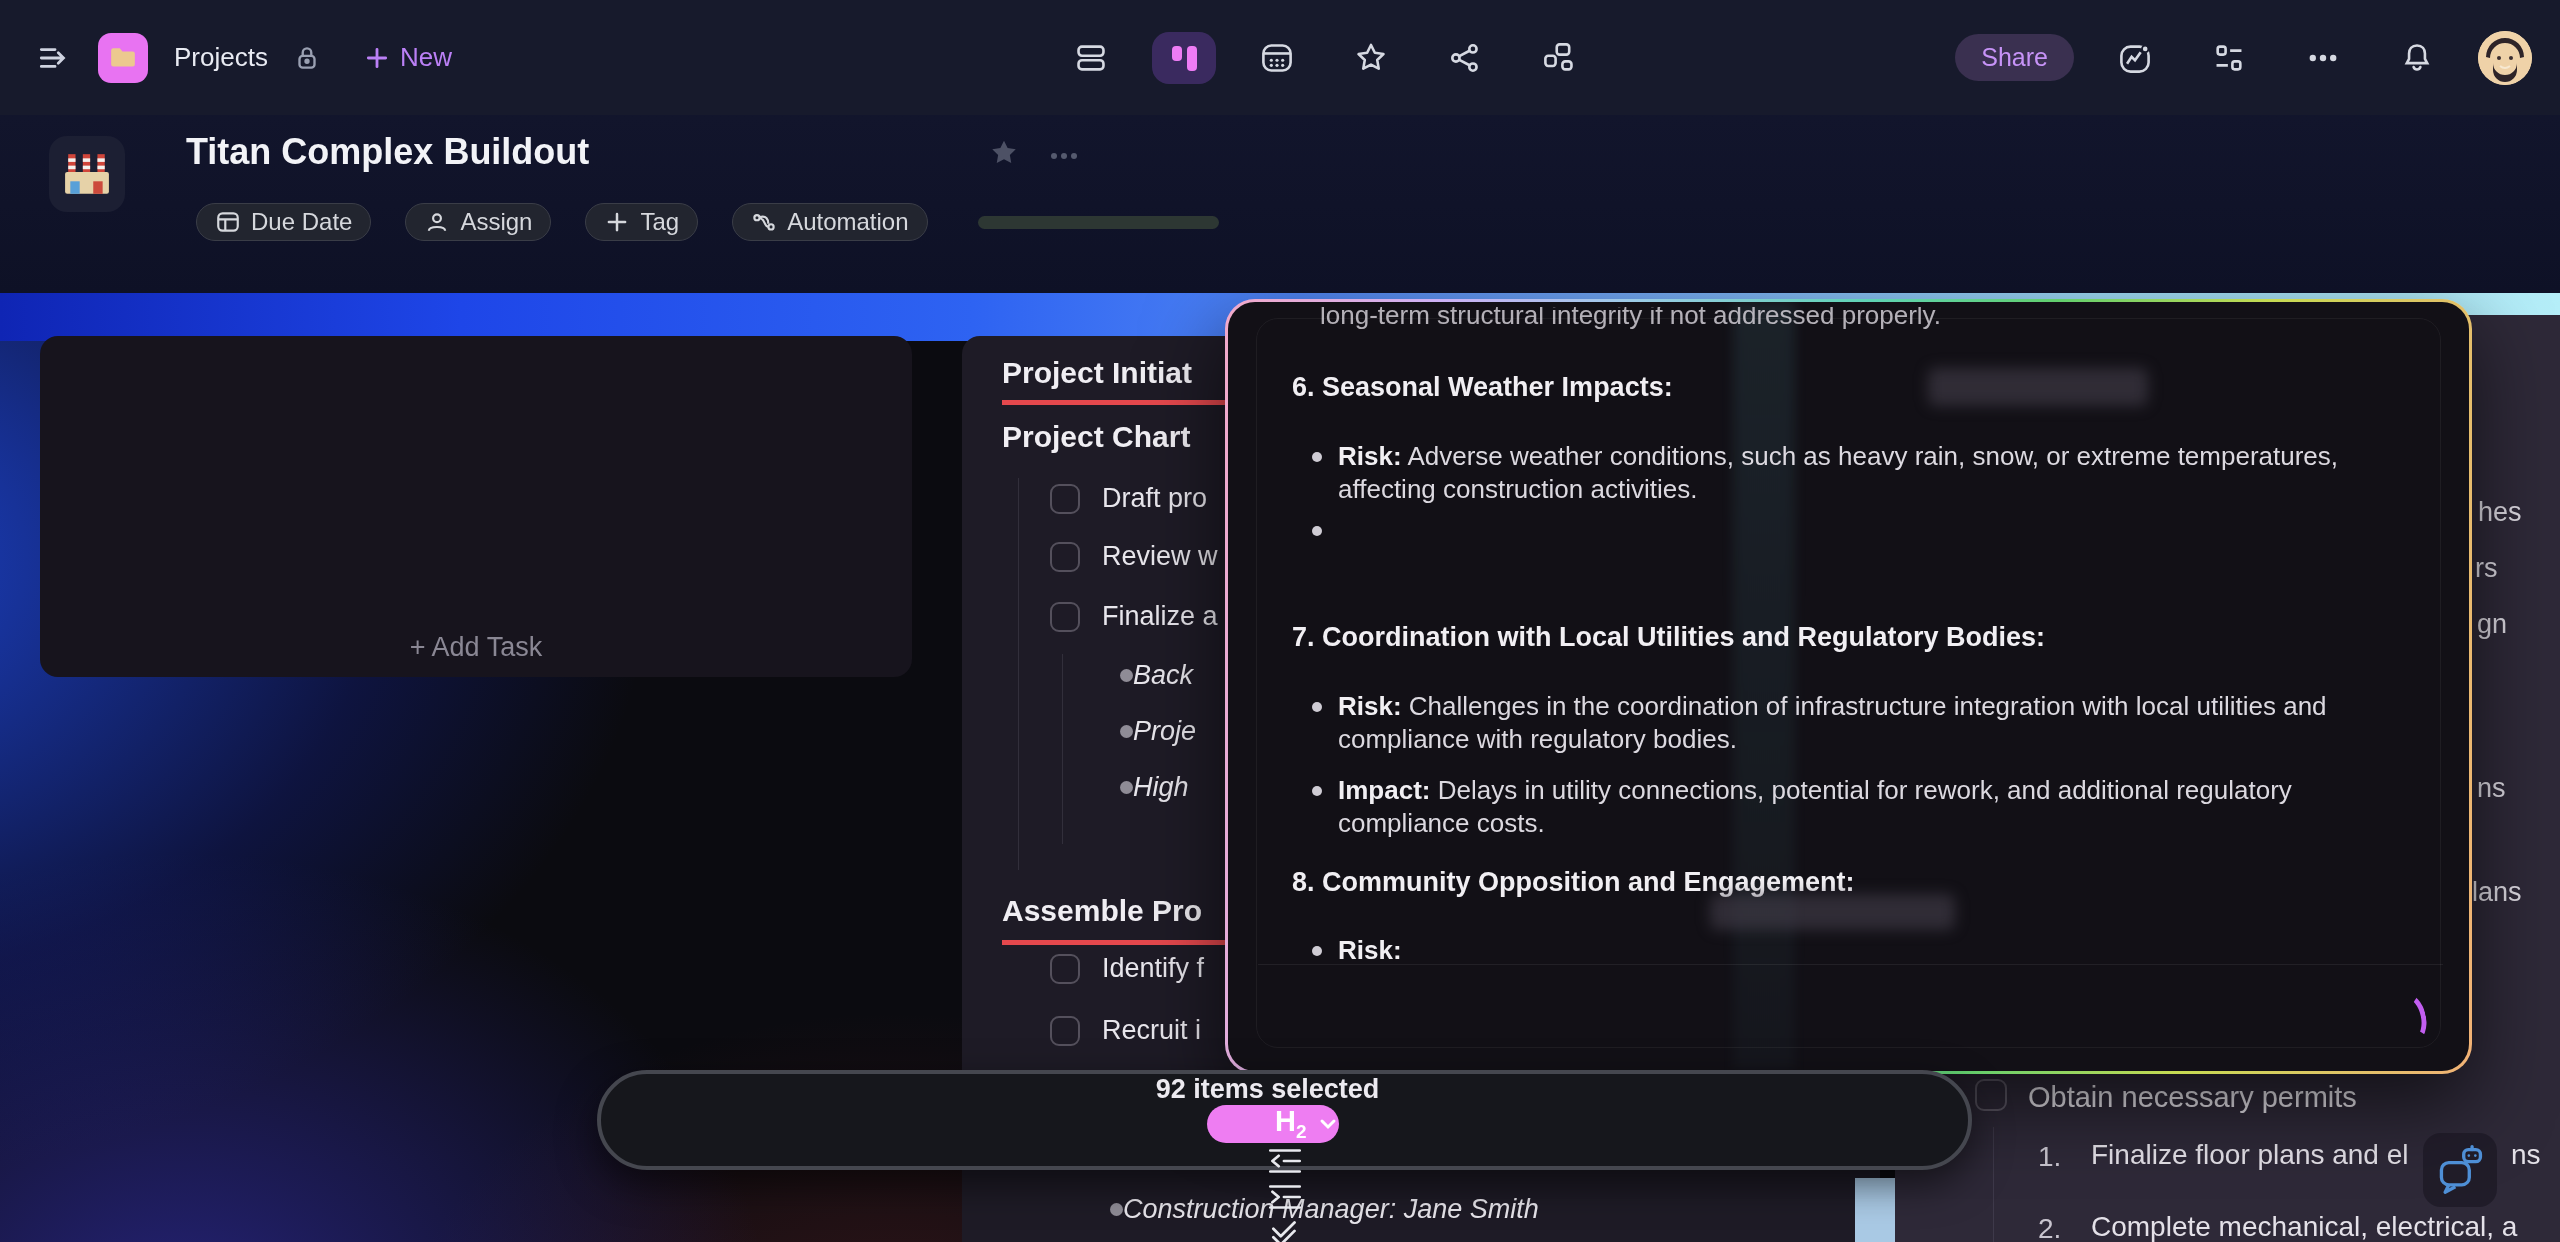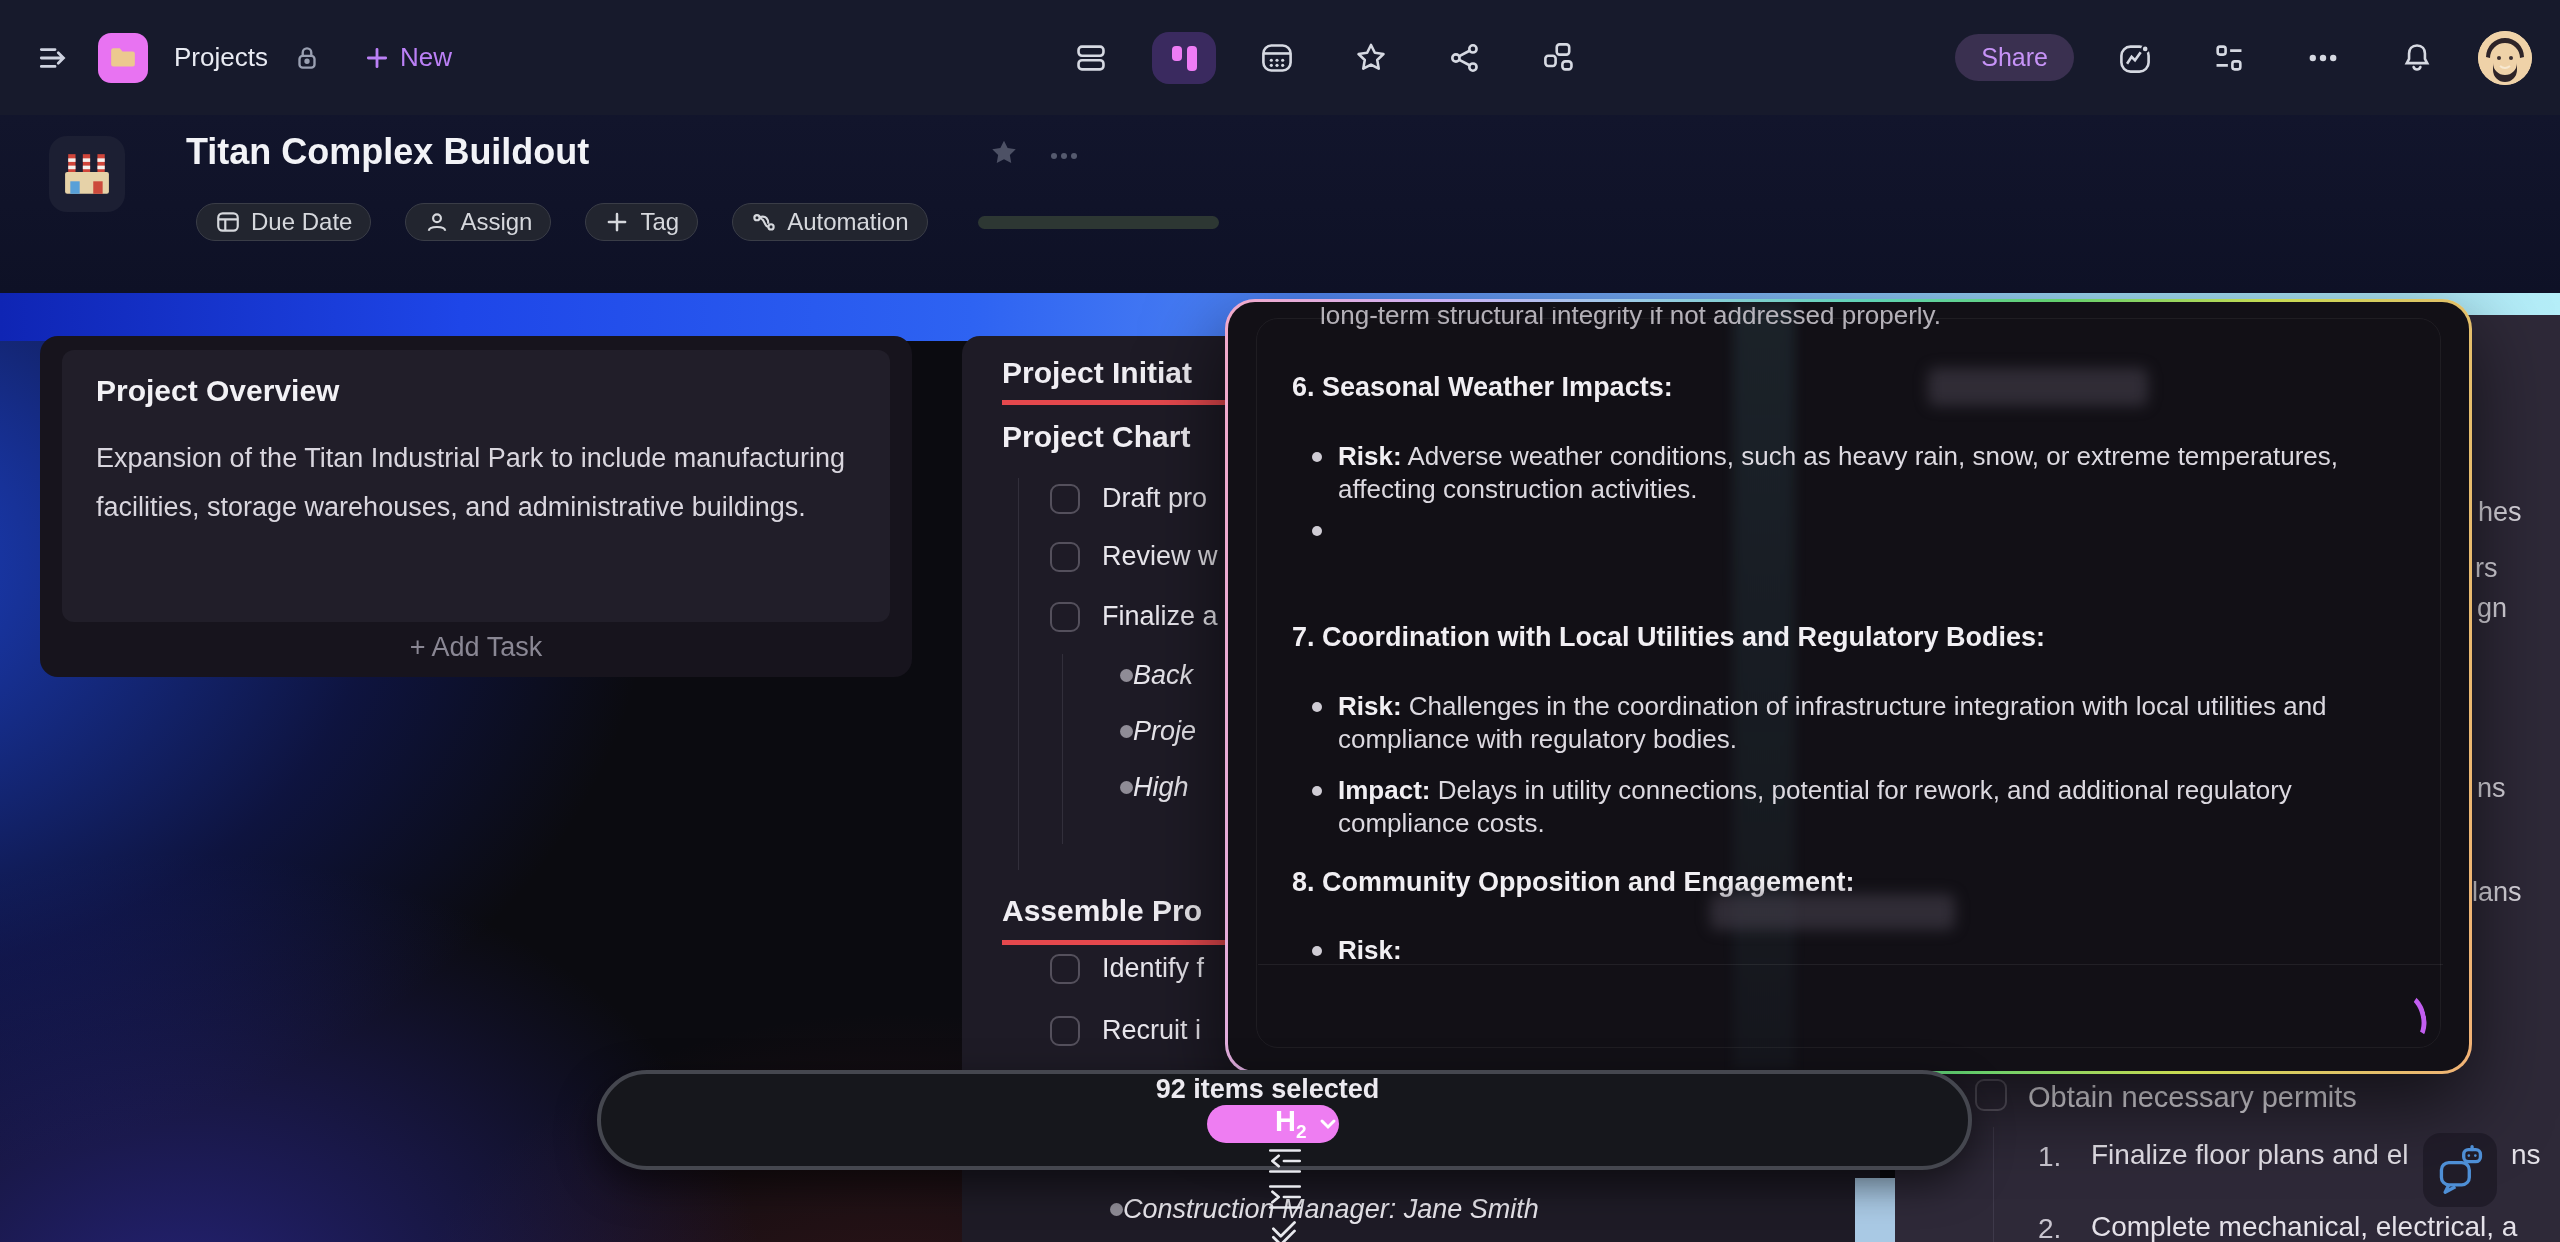--- a/index.html
+++ b/index.html
@@ -279,24 +279,20 @@
             <circle cx="18.5" cy="16.5" r="2.4"></circle>
             <path d="M8 8.5c5 0 4 8 8 8M8 7.5c6-2 8 2 8 6"></path>
           </svg>
         <span>Automation</span>
       </span>
       <span class="progress"></span>
     </div>
   </div>
 
   <div class="abs left-card">
-    <div class="abs lc-inner">
-      <div class="abs lc-title">Project Overview</div>
-      <div class="abs lc-body">Expansion of the Titan Industrial Park to include manufacturing facilities, storage warehouses, and administrative buildings.</div>
-    </div>
     <div class="abs add-task">+  Add Task</div>
   </div>
 
   <div class="abs mid-card">
     <div class="doc-h" style="left:40px;top:20px;">Project Initiat</div>
     <div class="red-under" style="left:40px;top:64px;width:225px;"></div>
     <div class="doc-h" style="left:40px;top:84px;">Project Chart</div>
 
     <div class="guide" style="left:56px;top:142px;height:392px;"></div>
     <div class="guide" style="left:100px;top:318px;height:190px;"></div>
@@ -341,21 +337,21 @@
 
     <div class="docbullet" style="left:148px;top:858px;text-align:center;">
       <span class="bdot"></span>
       <span class="todo-label">Construction Manager: Jane Smith</span>
     </div>
   </div>
 
   <div class="abs right-card">
     <span class="frag" style="left:583px;top:182px;">hes</span>
     <span class="frag" style="left:580px;top:238px;">rs</span>
-    <span class="frag" style="left:582px;top:278px;">gn</span>
+    <span class="frag" style="left:582px;top:294px;">gn</span>
     <span class="frag" style="left:582px;top:458px;">ns</span>
     <span class="frag" style="left:577px;top:562px;">lans</span>
 
     <span class="cbox abs" style="left:80px;top:764px;width:32px;height:32px;border-color:#5d5866;"></span>
     <span class="rp-text" style="left:133px;top:766px;font-size:29px;">Obtain necessary permits</span>
 
     <div class="guide" style="left:98px;top:812px;height:130px;background:#3e394a;"></div>
 
     <span class="rp-num" style="left:143px;top:826px;">1.</span>
     <span class="rp-text" style="left:196px;top:824px;">Finalize floor plans and el</span>

